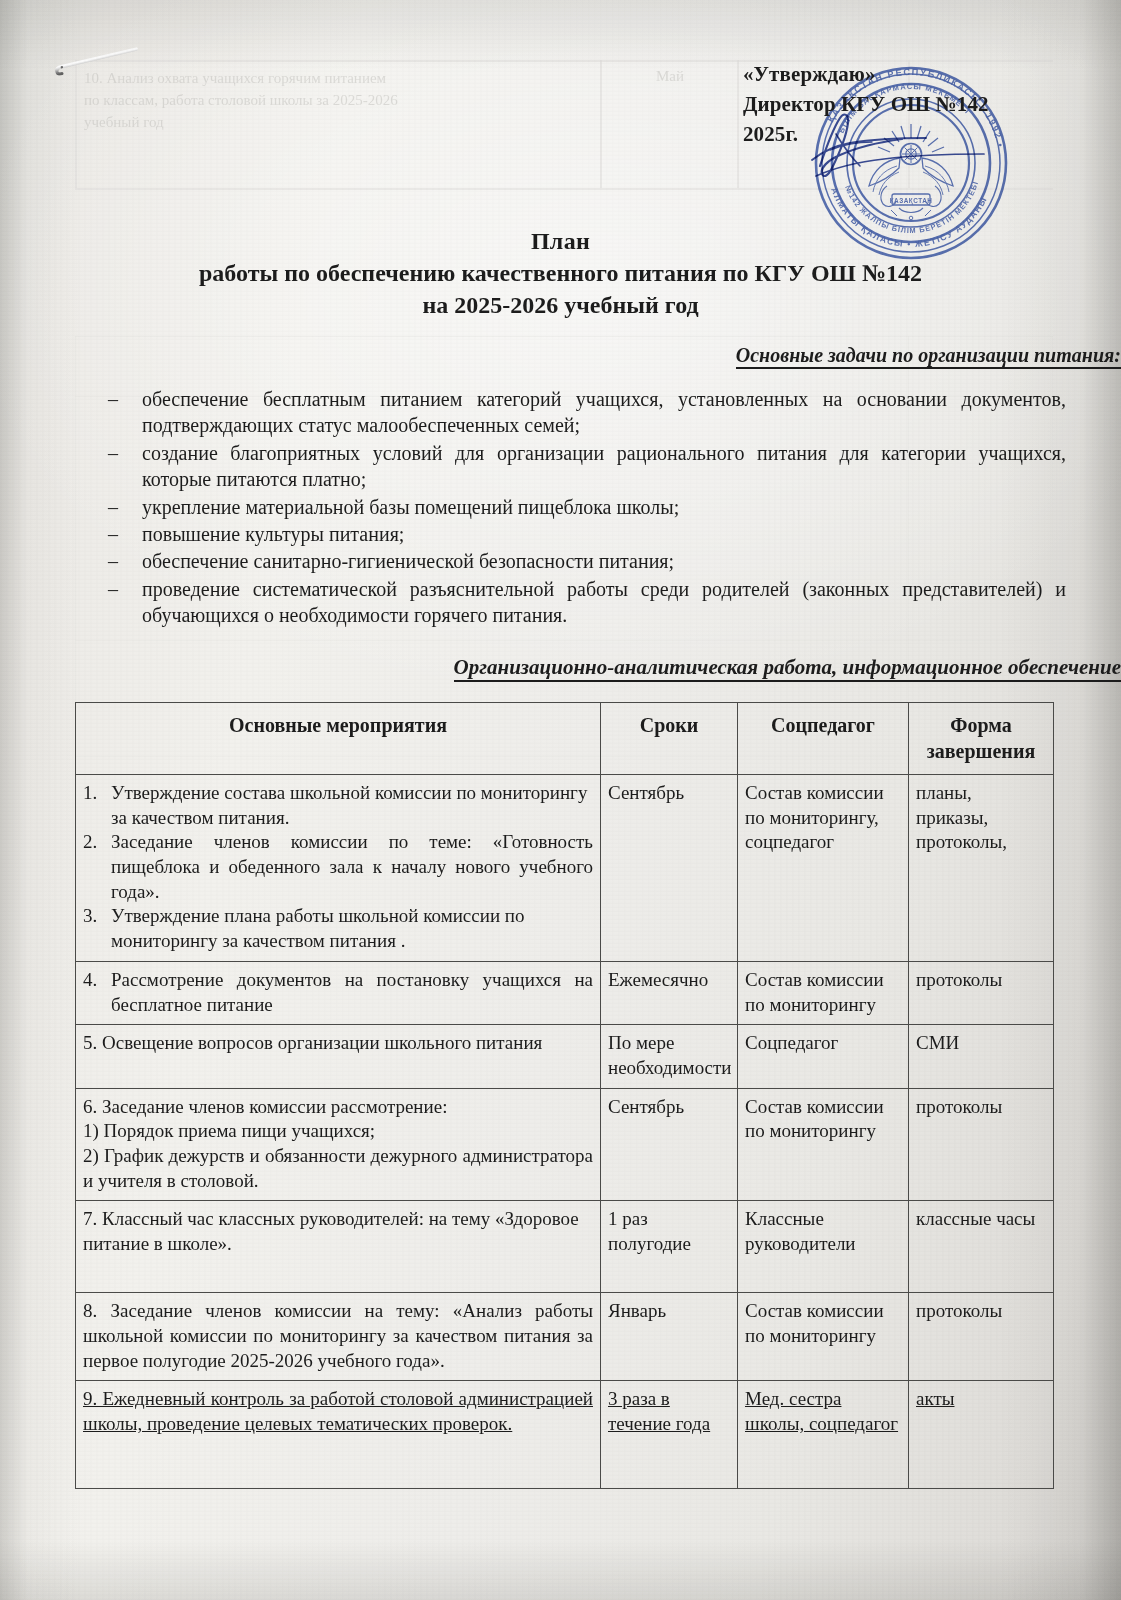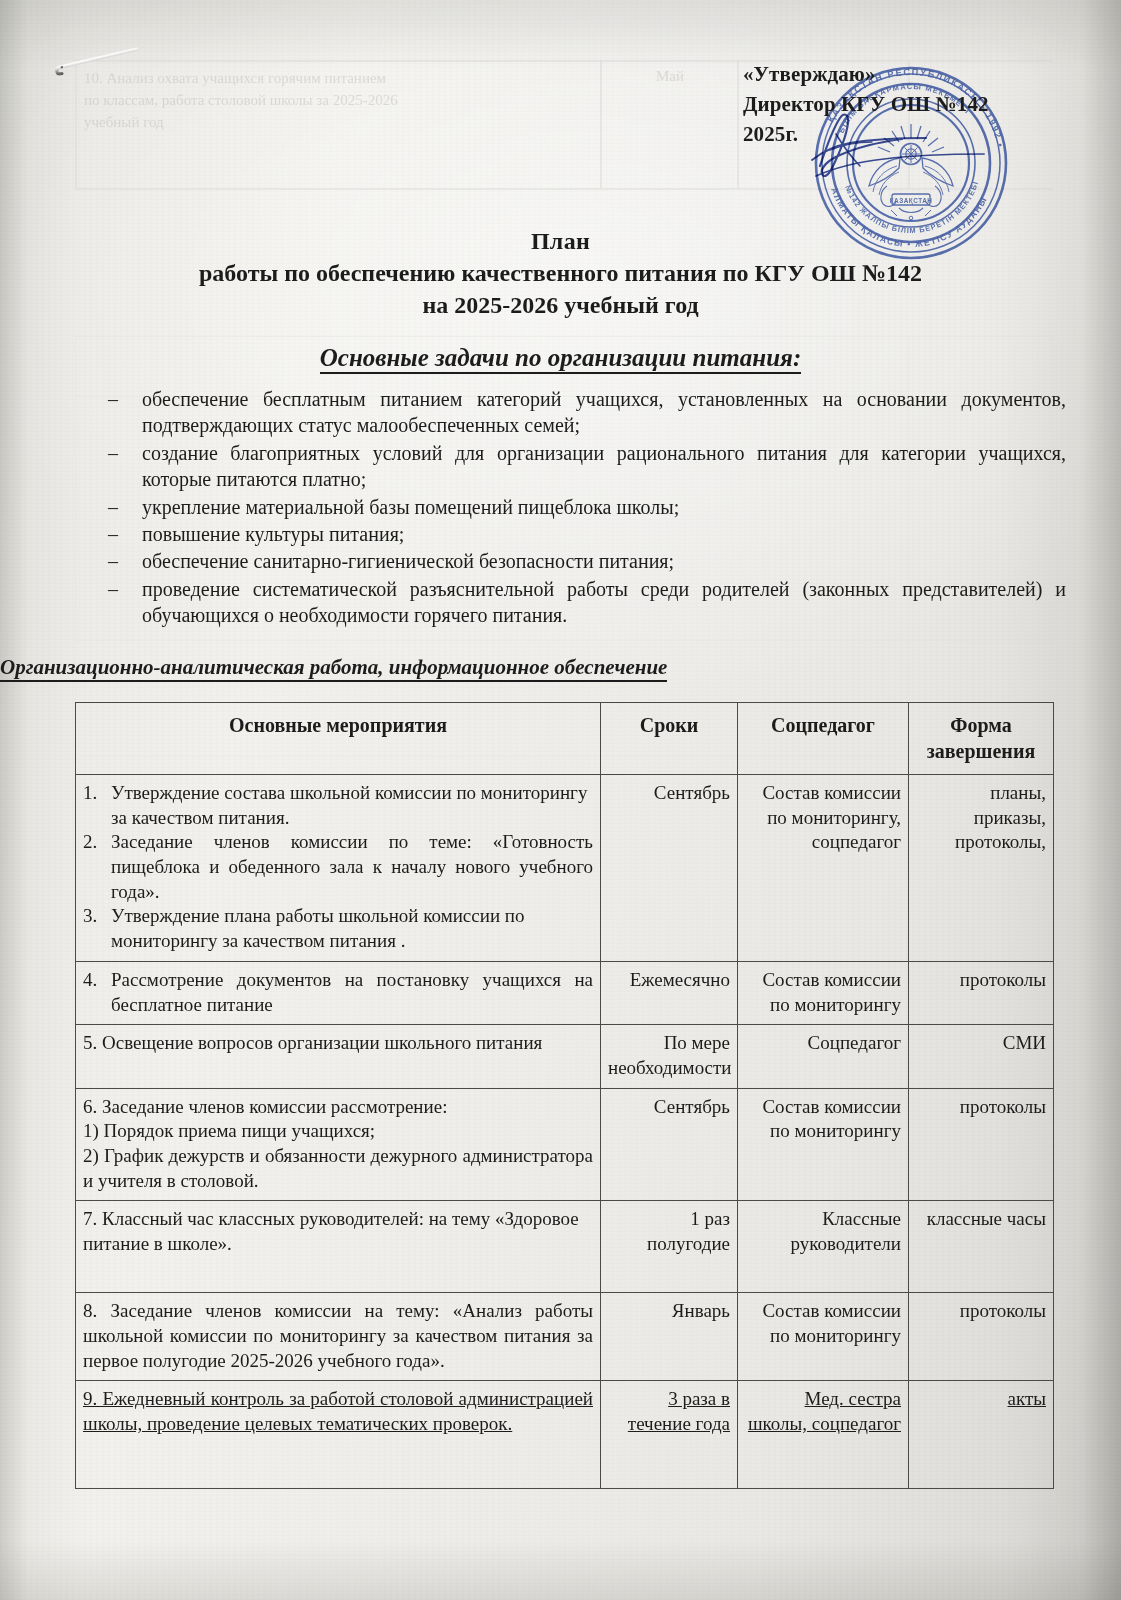--- a/index.html
+++ b/index.html
@@ -103,33 +103,33 @@
     font-weight: 700;
     line-height: 1.33;
     z-index: 8;
   }
   .doc-title .l1 { letter-spacing: .3px; }
 
   .tasks-heading {
     position: absolute;
     left: 0; right: 0;
     top: 344px;
-    text-align: center;
-    font-size: 25px;
+    text-align: right;
+    font-size: 20px;
     font-weight: 700;
     font-style: italic;
     z-index: 8;
   }
   .tasks-heading span { border-bottom: 2px solid #1c1c1c; padding-bottom: 1px; }
 
   .section-heading {
     position: absolute;
     left: 0; right: 0;
     top: 655px;
-    text-align: left;
+    text-align: right;
     font-size: 21px;
     font-weight: 700;
     font-style: italic;
     z-index: 8;
   }
   .section-heading span { border-bottom: 2px solid #1c1c1c; padding-bottom: 1px; }
 
   
   .task-list {
     position: absolute;
@@ -185,21 +185,21 @@
     font-weight: 700;
     font-size: 20px;
     padding: 9px 6px 10px 6px;
     vertical-align: top;
   }
   .c-event { width: 525px; }
   .c-term  { width: 137px; }
   .c-exec  { width: 171px; }
   .c-form  { width: 145px; }
 
-  .cell-center { text-align: right; margin-left: 48px; }
+  .cell-center { text-align: left; margin-left: 48px; }
 
   
   .num-para {
     display: flex;
     align-items: flex-start;
   }
   .num-para .n {
     flex: 0 0 auto;
     min-width: 24px;
     padding-right: 4px;

